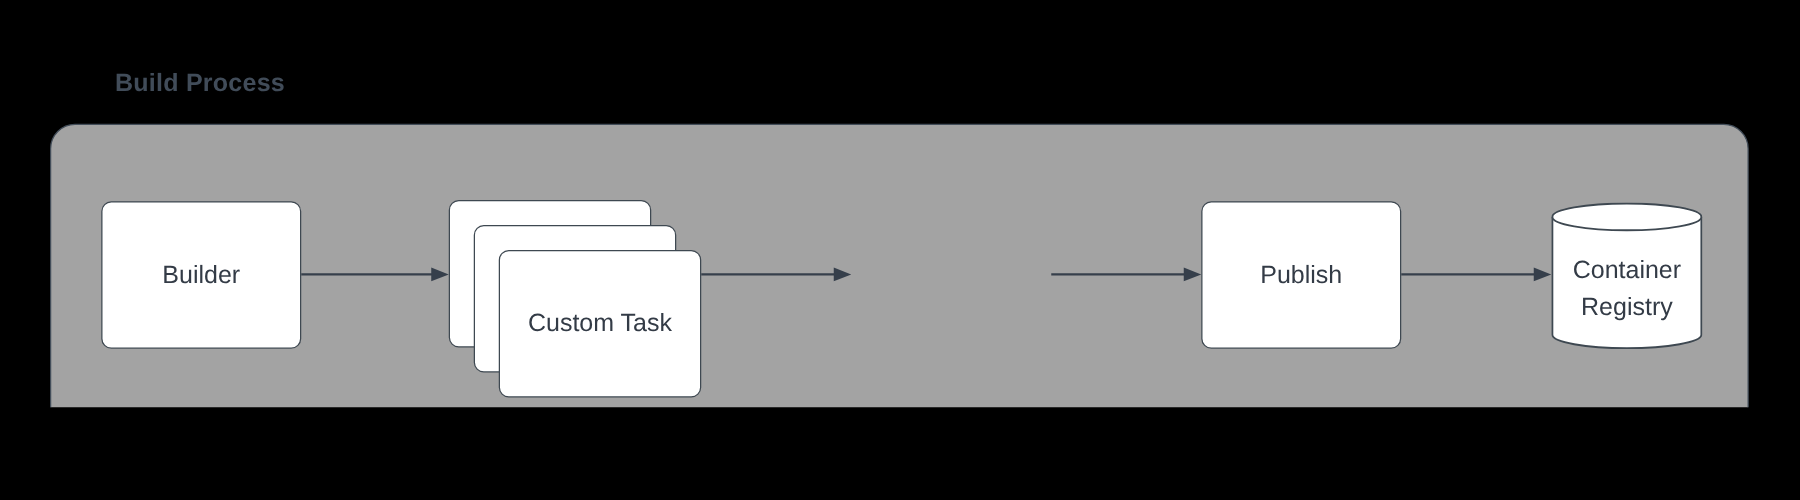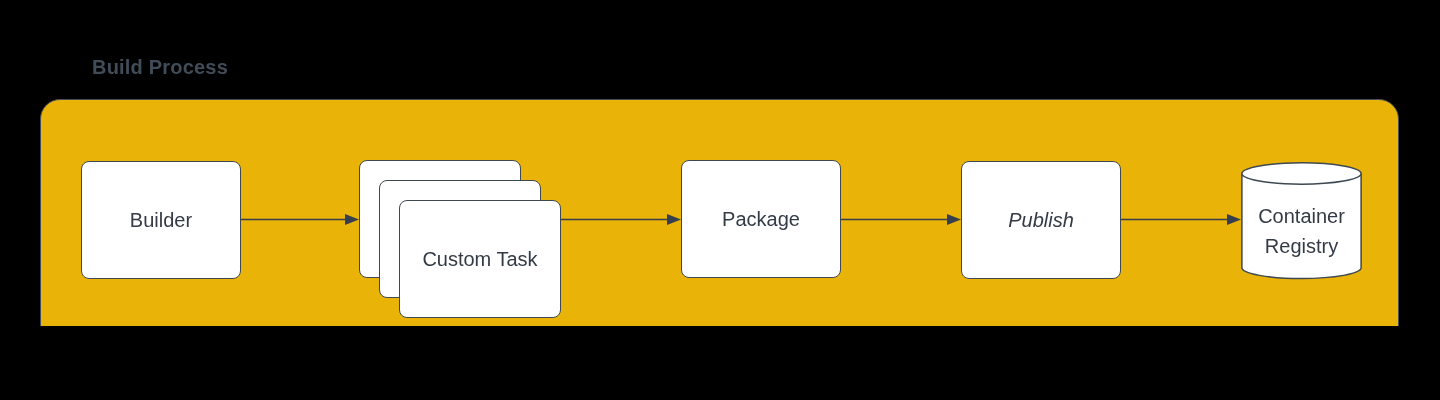--- a/index.html
+++ b/index.html
@@ -24,42 +24,42 @@
     color: #414c59;
     letter-spacing: 0.2px;
   }
   .panel {
     position: absolute;
     left: 40px;
     top: 99px;
     width: 1359px;
     height: 259px;
     box-sizing: border-box;
-    background: #eab308;
+    background: #a3a3a3;
     border: 1.5px solid #434e5a;
     border-radius: 20px;
   }
   .node {
     position: absolute;
     width: 160px;
     height: 118px;
     box-sizing: border-box;
     background: #ffffff;
     border: 1.5px solid #3e4851;
     border-radius: 8px;
     display: flex;
     align-items: center;
     justify-content: center;
     text-align: center;
     font-size: 20px;
     color: #333b46;
   }
   .node-builder  { left: 40px;  top: 61px; }
   .node-package  { left: 640px; top: 60px; }
-  .node-publish  { left: 920px; top: 61px; font-style: italic; }
+  .node-publish  { left: 920px; top: 61px; }
   .stack-back    { left: 318px; top: 60px;  width: 162px; z-index: 1; }
   .stack-middle  { left: 338px; top: 80px;  width: 162px; z-index: 2; }
   .stack-front   { left: 358px; top: 100px; width: 162px; z-index: 3; }
   .node-cylinder {
     left: 1200px;
     top: 62px;
     width: 121px;
     height: 118px;
     border: none;
     background: transparent;
@@ -122,23 +122,20 @@
     <div class="node stack-back">
       <span class="node-label">Custom Task</span>
     </div>
     <div class="node stack-middle">
       <span class="node-label">Custom Task</span>
     </div>
     <div class="node stack-front">
       <span class="node-label">Custom Task</span>
     </div>
 
-    <div class="node node-package">
-      <span class="node-label">Package</span>
-    </div>
 
     <div class="node node-publish">
       <span class="node-label">Publish</span>
     </div>
 
     <div class="node node-cylinder">
       <svg class="cyl-svg" viewBox="0 0 121 118" xmlns="http://www.w3.org/2000/svg">
         <path d="M 0.9,11.5 V 105.8 A 59.6,10.7 0 0 0 120.1,105.8 V 11.5" fill="#ffffff" stroke="#3e4851" stroke-width="1.5"></path>
         <ellipse cx="60.5" cy="11.5" rx="59.6" ry="10.7" fill="#ffffff" stroke="#3e4851" stroke-width="1.5"></ellipse>
       </svg>

